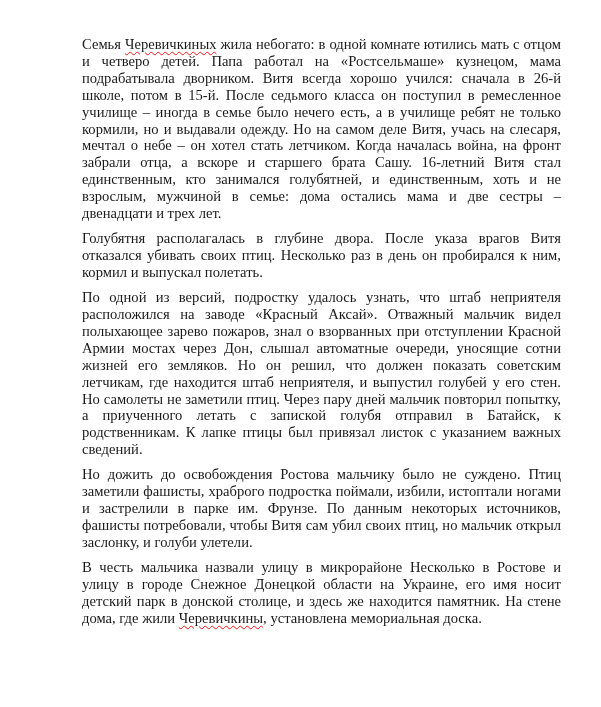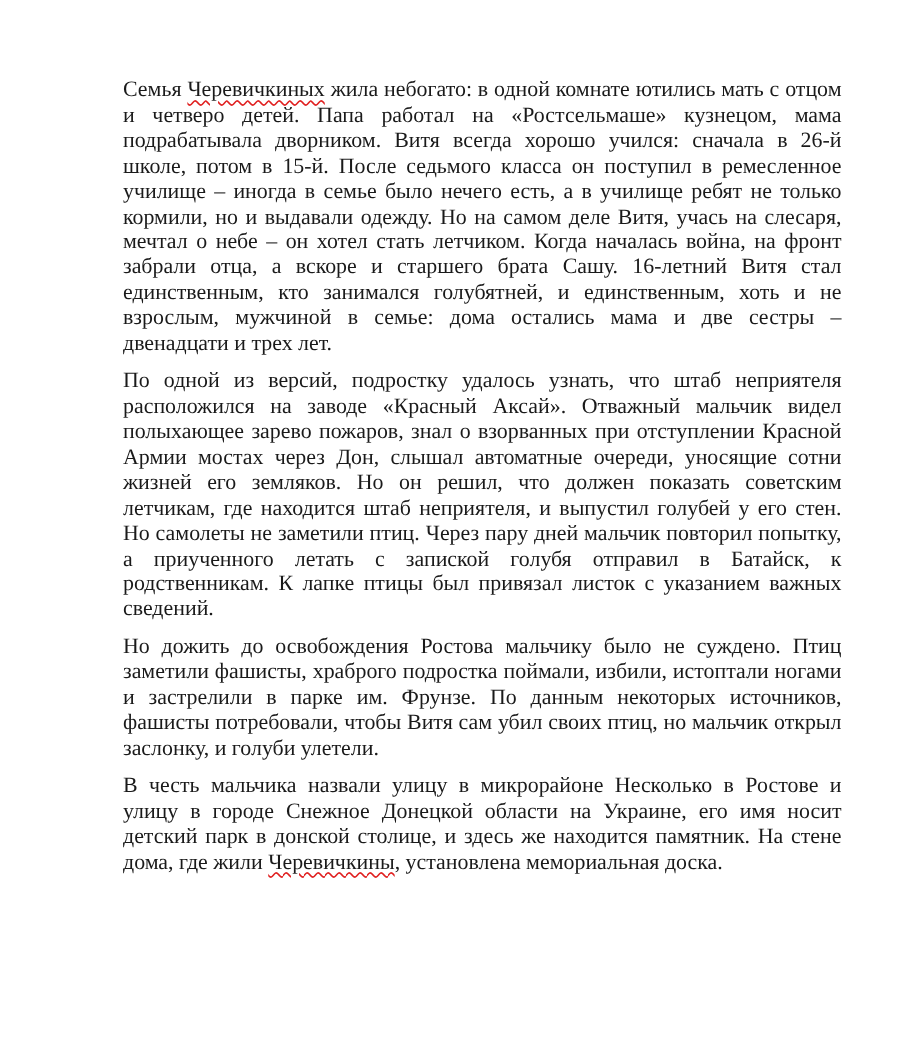--- a/index.html
+++ b/index.html
@@ -9,21 +9,21 @@
   }
   body {
     width: 601px;
     height: 707px;
     overflow: hidden;
     position: relative;
   }
   .page {
     position: absolute;
     left: 82px;
-    top: 52px;
+    top: 36px;
     width: 479px;
     font-family: "Liberation Serif", "DejaVu Serif", serif;
     font-size: 14.6px;
     line-height: 16.9px;
     color: #1a1a1a;
   }
   .para {
     margin: 0 0 8.2px 0;
     text-align: justify;
     text-align-last: left;
@@ -33,20 +33,21 @@
     text-decoration-thickness: 1px;
     text-underline-offset: 2px;
   }
 </style>
 </head>
 <body>
 
 <div class="page">
   <p class="para"><span>Семья </span><span class="spell">Черевичкиных</span><span> жила небогато: в одной комнате ютились мать с отцом и четверо детей. Папа работал на «Ростсельмаше» кузнецом, мама подрабатывала дворником. Витя всегда хорошо  учился: сначала в 26-й школе, потом в 15-й. После седьмого класса он поступил в ремесленное училище – иногда в семье было нечего есть, а в училище ребят не только кормили, но и выдавали одежду. Но на самом деле Витя, учась на слесаря, мечтал о небе – он хотел стать летчиком. Когда началась война, на фронт забрали отца, а вскоре и старшего брата Сашу. 16-летний Витя стал единственным, кто занимался голубятней, и единственным, хоть и не взрослым, мужчиной в семье: дома остались мама и две сестры – двенадцати и трех лет.</span></p>
 
+  <p class="para"><span>Голубятня располагалась в глубине двора. После указа врагов Витя отказался убивать своих птиц. Несколько раз в день он пробирался к ним, кормил и выпускал полетать.</span></p>
 
   <p class="para"><span>По одной из версий, подростку удалось узнать, что штаб неприятеля расположился на заводе «Красный Аксай».  Отважный мальчик видел полыхающее зарево пожаров, знал о взорванных при отступлении Красной Армии мостах через Дон, слышал автоматные очереди, уносящие сотни жизней его земляков. Но он решил, что должен показать советским летчикам, где находится штаб неприятеля, и выпустил голубей у его стен. Но самолеты не заметили птиц. Через пару дней мальчик повторил попытку, а приученного летать с запиской голубя отправил в Батайск, к родственникам. К лапке птицы был привязал листок с указанием важных сведений.</span></p>
 
   <p class="para"><span>Но дожить до освобождения Ростова мальчику было не суждено. Птиц заметили фашисты, храброго подростка поймали, избили, истоптали ногами и застрелили в парке им. Фрунзе. По данным некоторых источников, фашисты потребовали, чтобы Витя сам убил своих птиц, но мальчик открыл заслонку, и голуби улетели.</span></p>
 
   <p class="para"><span>В честь мальчика назвали улицу в микрорайоне Несколько в Ростове и улицу в городе Снежное Донецкой области на Украине, его имя носит детский парк в донской столице, и здесь же находится памятник. На стене дома, где жили </span><span class="spell">Черевичкины</span><span>, установлена мемориальная доска.</span></p>
 
 </div>
 
 </body></html>

